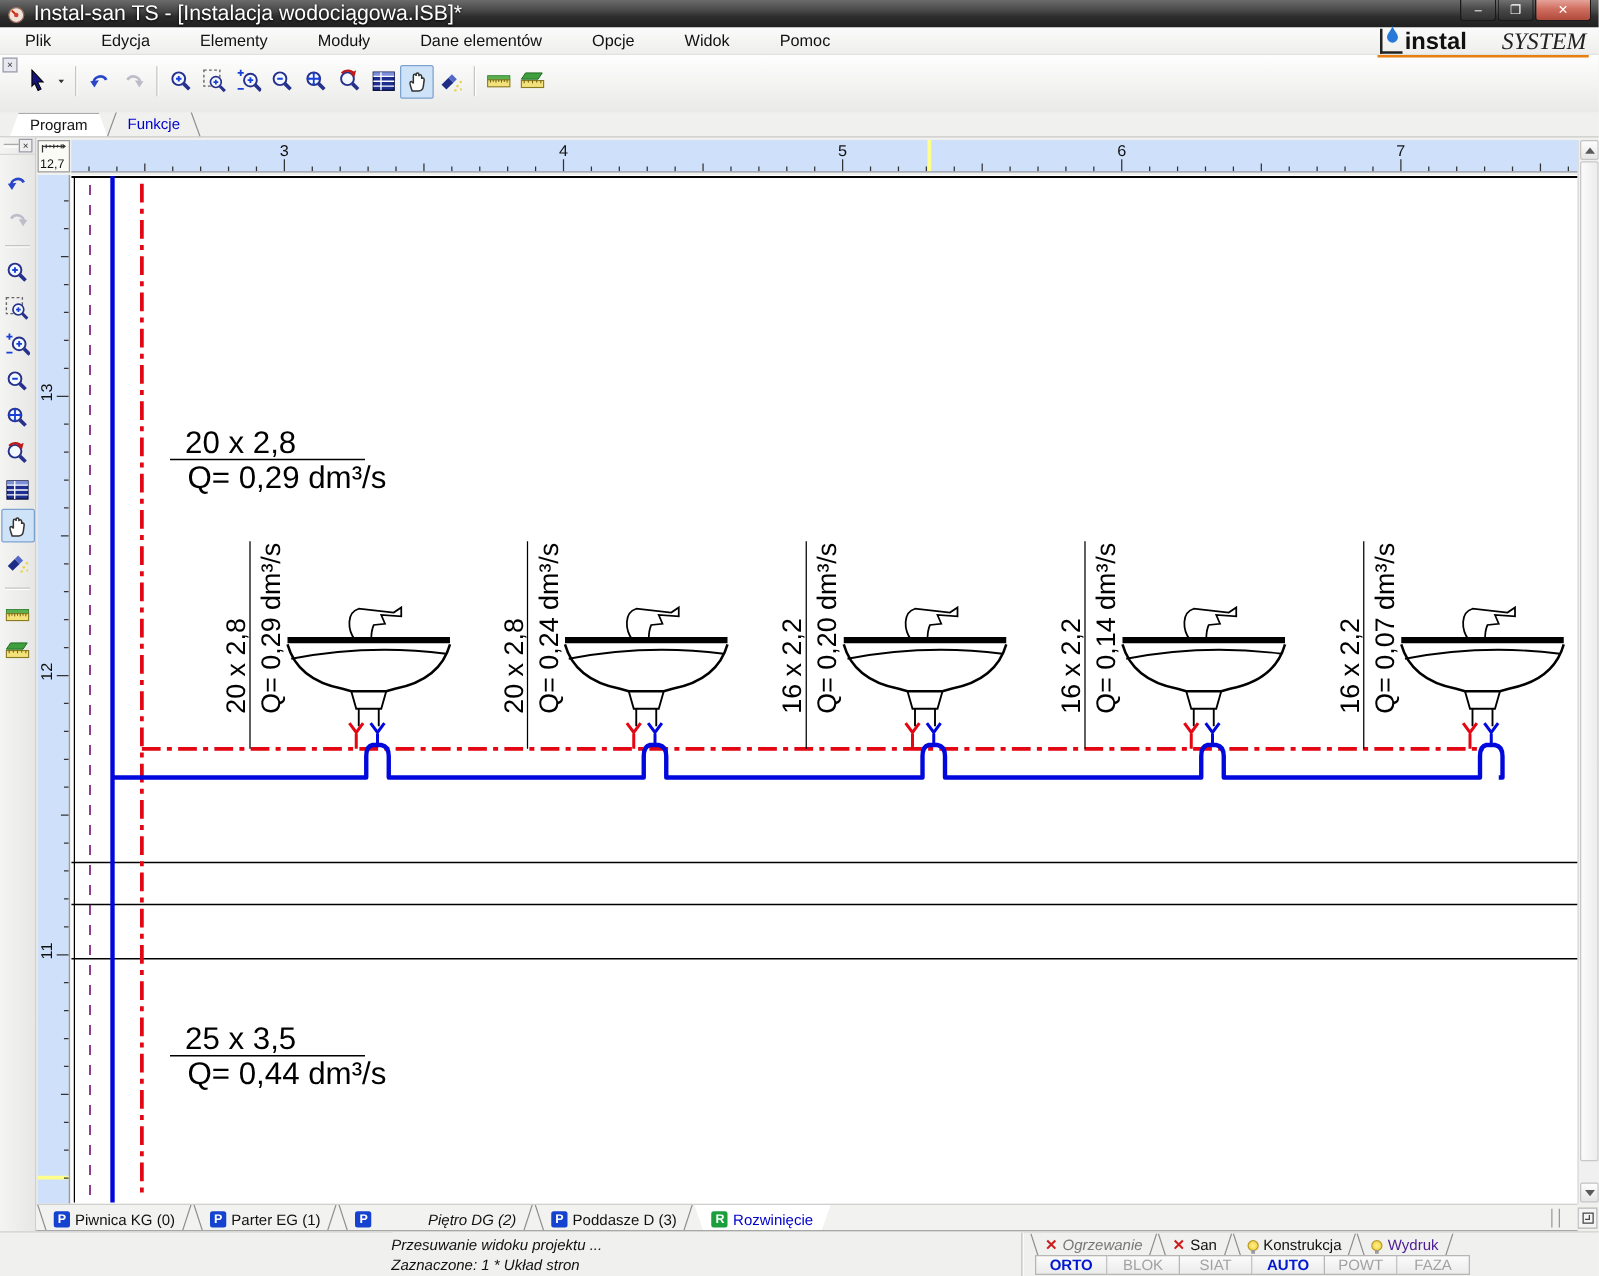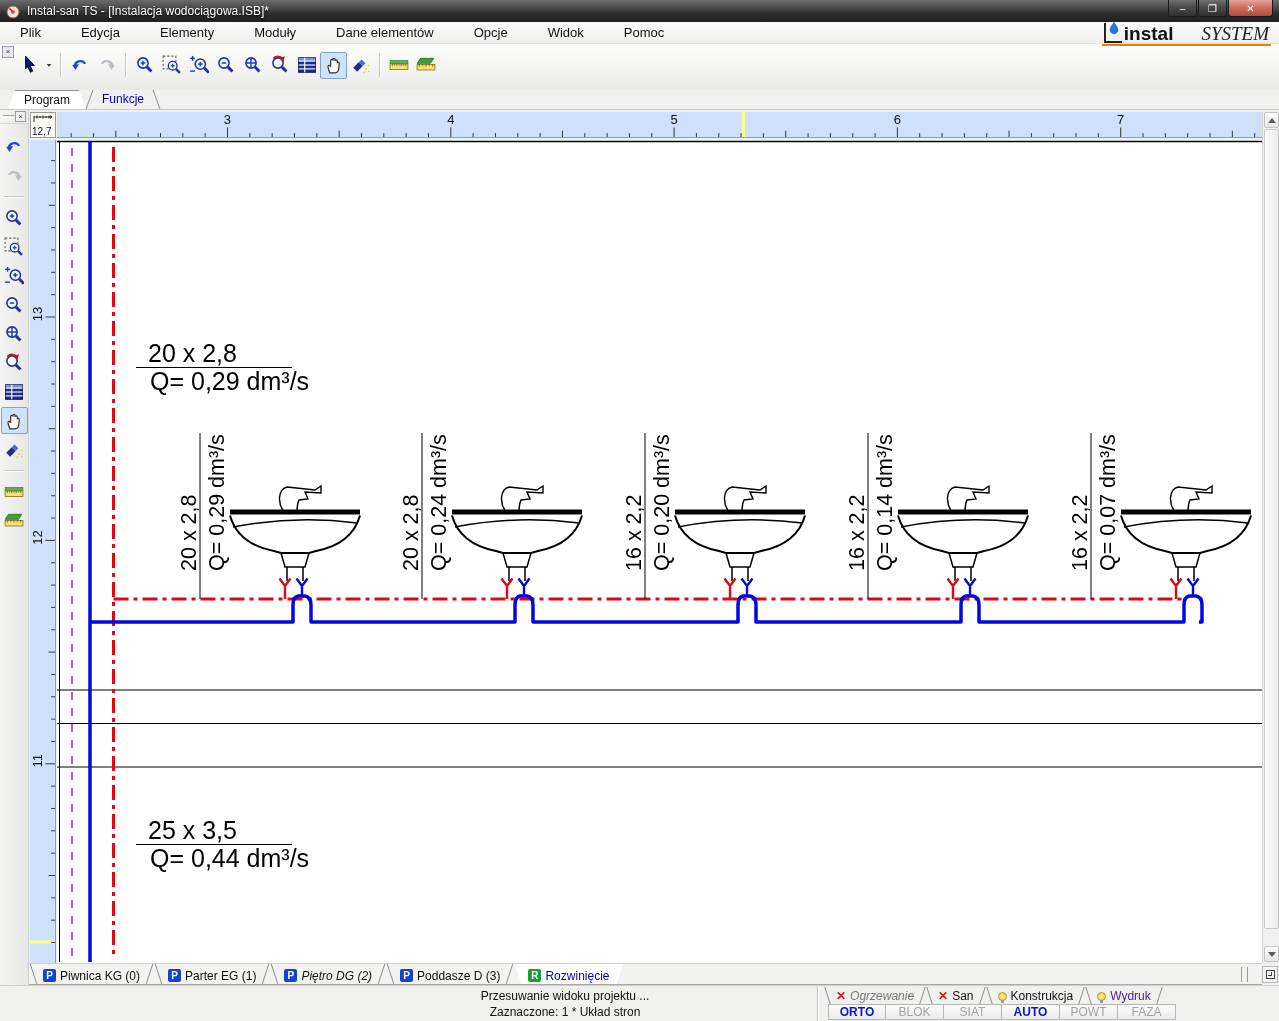--- a/index.html
+++ b/index.html
@@ -3,21 +3,21 @@
 <meta charset="utf-8">
 <style>
   * { margin:0; padding:0; box-sizing:border-box; }
   html,body { width:1279px; height:1021px; overflow:hidden; }
   body { font-family:"Liberation Sans", sans-serif; background:#f0f0ee; position:relative; }
 
   
   .titlebar { position:absolute; left:0; top:0; width:1279px; height:22px;
     background:linear-gradient(#6b6b6b,#474747 40%,#2e2e2e 60%,#1f1f1f); color:#fff;
     display:flex; align-items:center; }
-  .titlebar .apptitle { font-size:12px; margin-left:6px; text-shadow:0 1px 2px #000; white-space:nowrap; }
+  .titlebar .apptitle { font-size:17px; margin-left:6px; text-shadow:0 1px 2px #000; white-space:nowrap; }
   .appicon { width:16px; height:16px; margin-left:5px; }
   .winbtns { position:absolute; right:6px; top:0; display:flex; }
   .winbtn { width:29px; height:17px; border:1px solid #1a1a1a; border-top:none;
     background:linear-gradient(#707070,#4a4a4a 45%,#303030); color:#fff; font-size:10px;
     display:flex; align-items:center; justify-content:center; border-radius:0 0 3px 3px; margin-left:1px; }
   .winbtn.close { width:45px; background:linear-gradient(#e5a399,#cf6e60 45%,#b04a3c); }
 
   
   .menubar { position:absolute; left:0; top:22px; width:1279px; height:22px;
     background:linear-gradient(#fbfbfb,#eeeeec); display:flex; align-items:center; border-bottom:1px solid #e2e2e0;}
@@ -82,33 +82,33 @@
 
   
   .sheetrow { position:absolute; left:29px; top:963px; width:1233px; height:22px; background:#f2f2f0;
     border-top:1px solid #d0d0ce; border-bottom:1px solid #a8a8a6; display:flex; align-items:stretch; }
   .sheettab { position:relative; padding:3px 14px 0 14px; font-size:12px; color:#111; display:flex; align-items:center; gap:4px; }
   .sheettab .edge { position:absolute; top:0; width:1px; height:100%; background:#8d8d8d;}
   .sheettab .eL { left:4px; transform:skewX(18deg);}
   .sheettab .eR { right:4px; transform:skewX(-18deg);}
   .sheettab.active { background:#fff; clip-path:polygon(0 0,100% 0,calc(100% - 7px) 100%,7px 100%); }
   .sheettab.active .lbl { color:#0000cc; }
-  .sheettab.italic .lbl { font-style:italic; }
+  .sheettab.italic .lbl { font-style:italic;margin-left:41px; }
   .sicon { width:13px; height:13px; border-radius:2px; color:#fff; font-size:10px; font-weight:bold;
     display:inline-flex; align-items:center; justify-content:center; }
   .sicon.P { background:#1543cf; }
   .sicon.R { background:#1b9e3c; }
   .hgrip { position:absolute; right:14px; top:3px; width:7px; height:15px; border-left:1px solid #999; border-right:1px solid #999; }
 
   
   .statusbar { position:absolute; left:0; top:985px; width:1279px; height:36px; background:#f0f0ee; border-top:1px solid #cfcfcd; font-size:12px; color:#111;}
   .st-left { position:absolute; left:0; top:0; width:312px; height:36px; border-right:1px solid #c4c4c2; box-shadow:1px 0 0 #fff; display:flex; align-items:center; }
   .st-left svg { margin:0 6px 0 8px; }
   .st-center { position:absolute; left:313px; top:0; width:505px; height:36px; border-right:1px solid #c4c4c2; box-shadow:1px 0 0 #fff;
-    display:flex; flex-direction:column; align-items:center; justify-content:center; line-height:16px;}
+    display:flex; flex-direction:column; justify-content:center; line-height:16px;font-style:italic;}
   .st-right { position:absolute; left:820px; top:0; right:0; height:36px; }
   .layertabs { position:absolute; left:4px; top:1px; height:17px; display:flex; }
   .layertab { position:relative; padding:1px 12px 0 12px; font-size:12px; display:flex; align-items:center; gap:4px;}
   .layertab .edge { position:absolute; top:0; width:1px; height:100%; background:#8d8d8d;}
   .layertab .eL { left:3px; transform:skewX(18deg);}
   .layertab .eR { right:3px; transform:skewX(-18deg);}
   .layertab.dim .lbl{ color:#777; font-style:italic;}
   .layertab.blue .lbl{ color:#4c1d95;}
   .xmark { color:#cc1d1d; font-weight:bold; font-size:12px; line-height:10px;}
   .bulb { width:9px; height:9px; border-radius:50%; background:radial-gradient(#fff38a,#f0c830); border:1px solid #b89a20; position:relative;}

